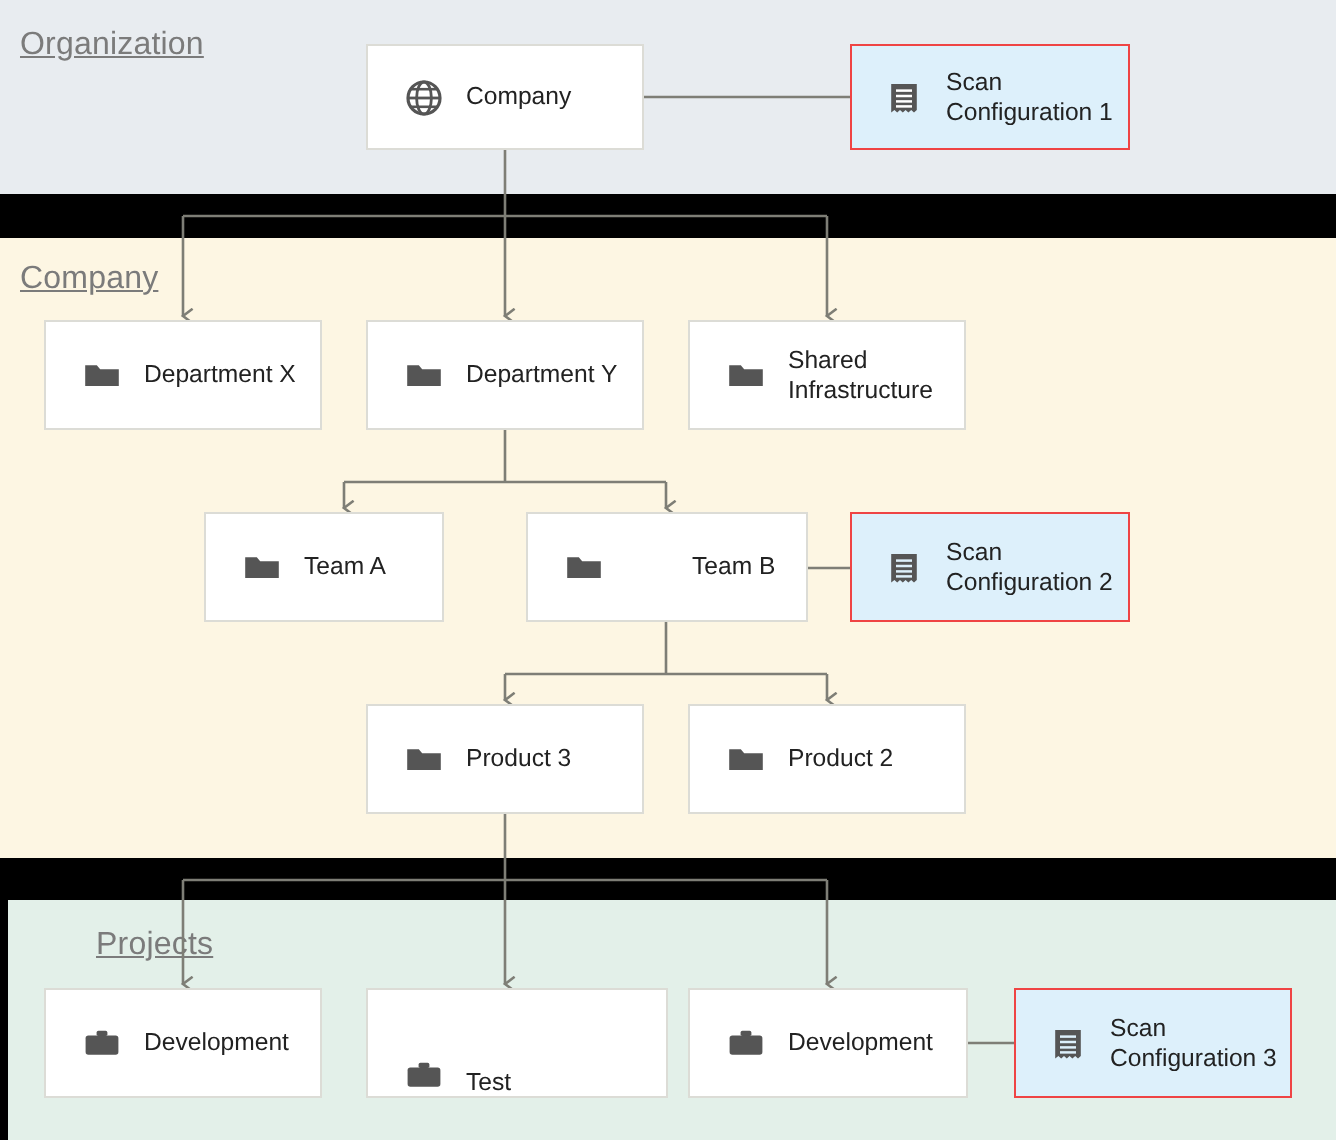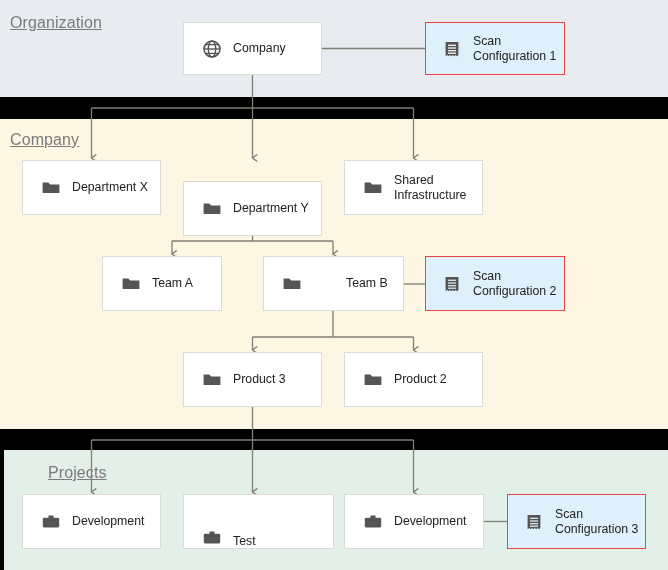--- a/index.html
+++ b/index.html
@@ -169,21 +169,21 @@
 
   <div class="node" style="left:22px; top:160px; width:139px; height:55px;">
     <span class="ic">
       <svg viewBox="0 0 20 20" width="20" height="20">
         <path d="M1.6,4.6 L7.4,4.6 L9.1,6.6 L18.4,6.6 L18.4,15 L1.6,15 Z" fill="#555555"></path>
       </svg>
     </span>
     <span class="node-label">Department X</span>
   </div>
 
-  <div class="node" style="left:183px; top:160px; width:139px; height:55px;margin-top:21px;">
+  <div class="node" style="left:183px; top:160px; width:139px; height:55px;">
     <span class="ic">
       <svg viewBox="0 0 20 20" width="20" height="20">
         <path d="M1.6,4.6 L7.4,4.6 L9.1,6.6 L18.4,6.6 L18.4,15 L1.6,15 Z" fill="#555555"></path>
       </svg>
     </span>
     <span class="node-label">Department Y</span>
   </div>
 
   <div class="node" style="left:344px; top:160px; width:139px; height:55px;">
     <span class="ic">

